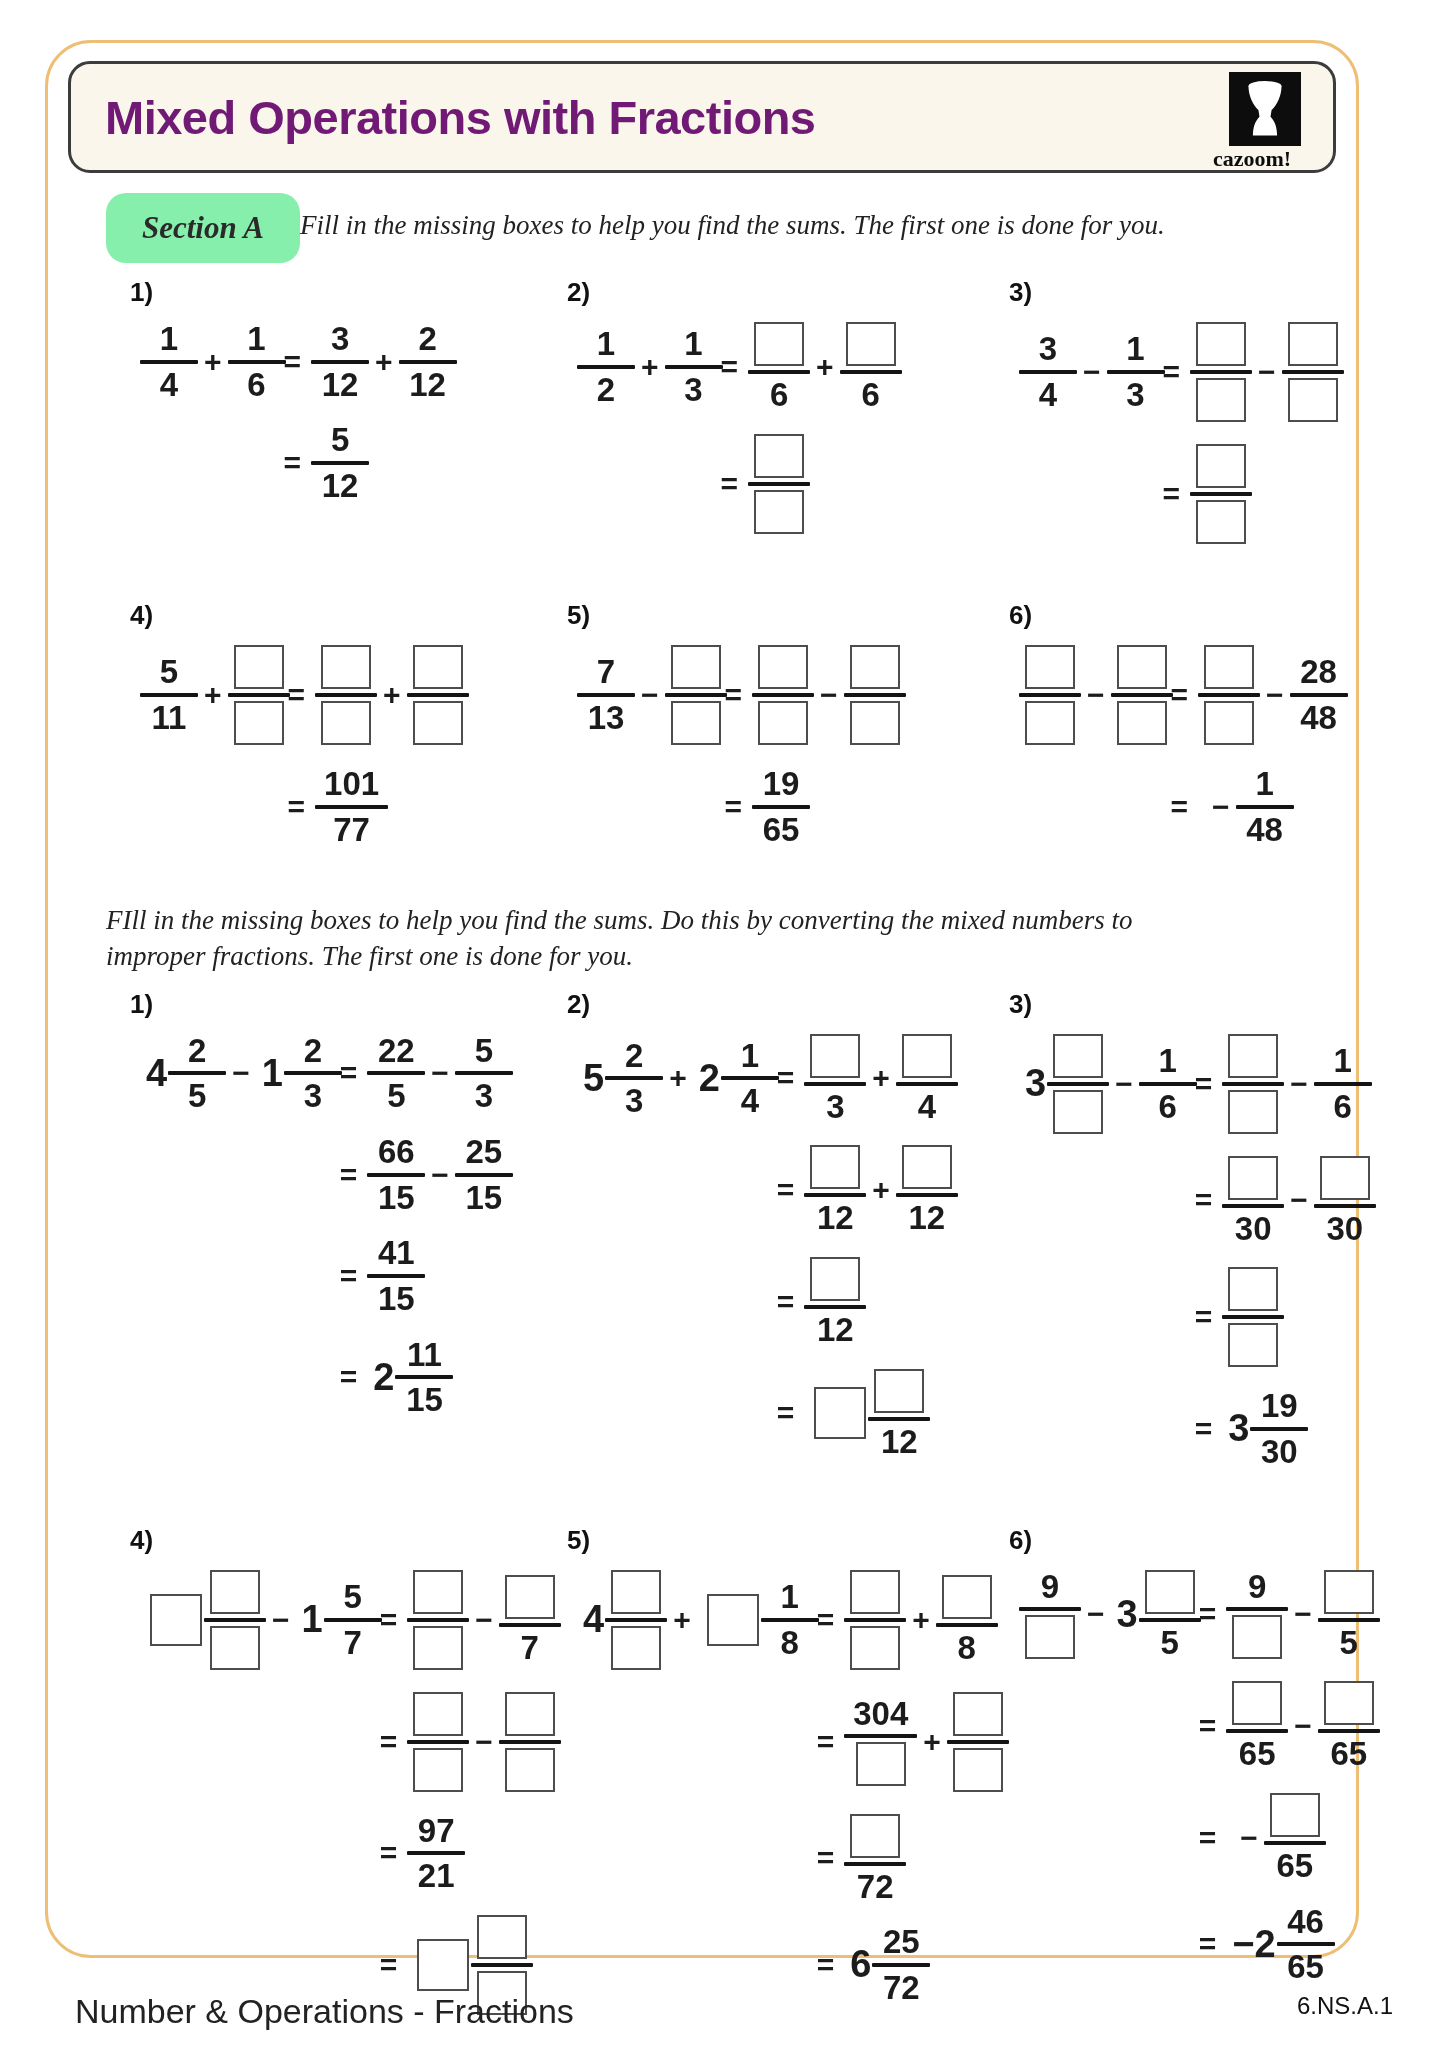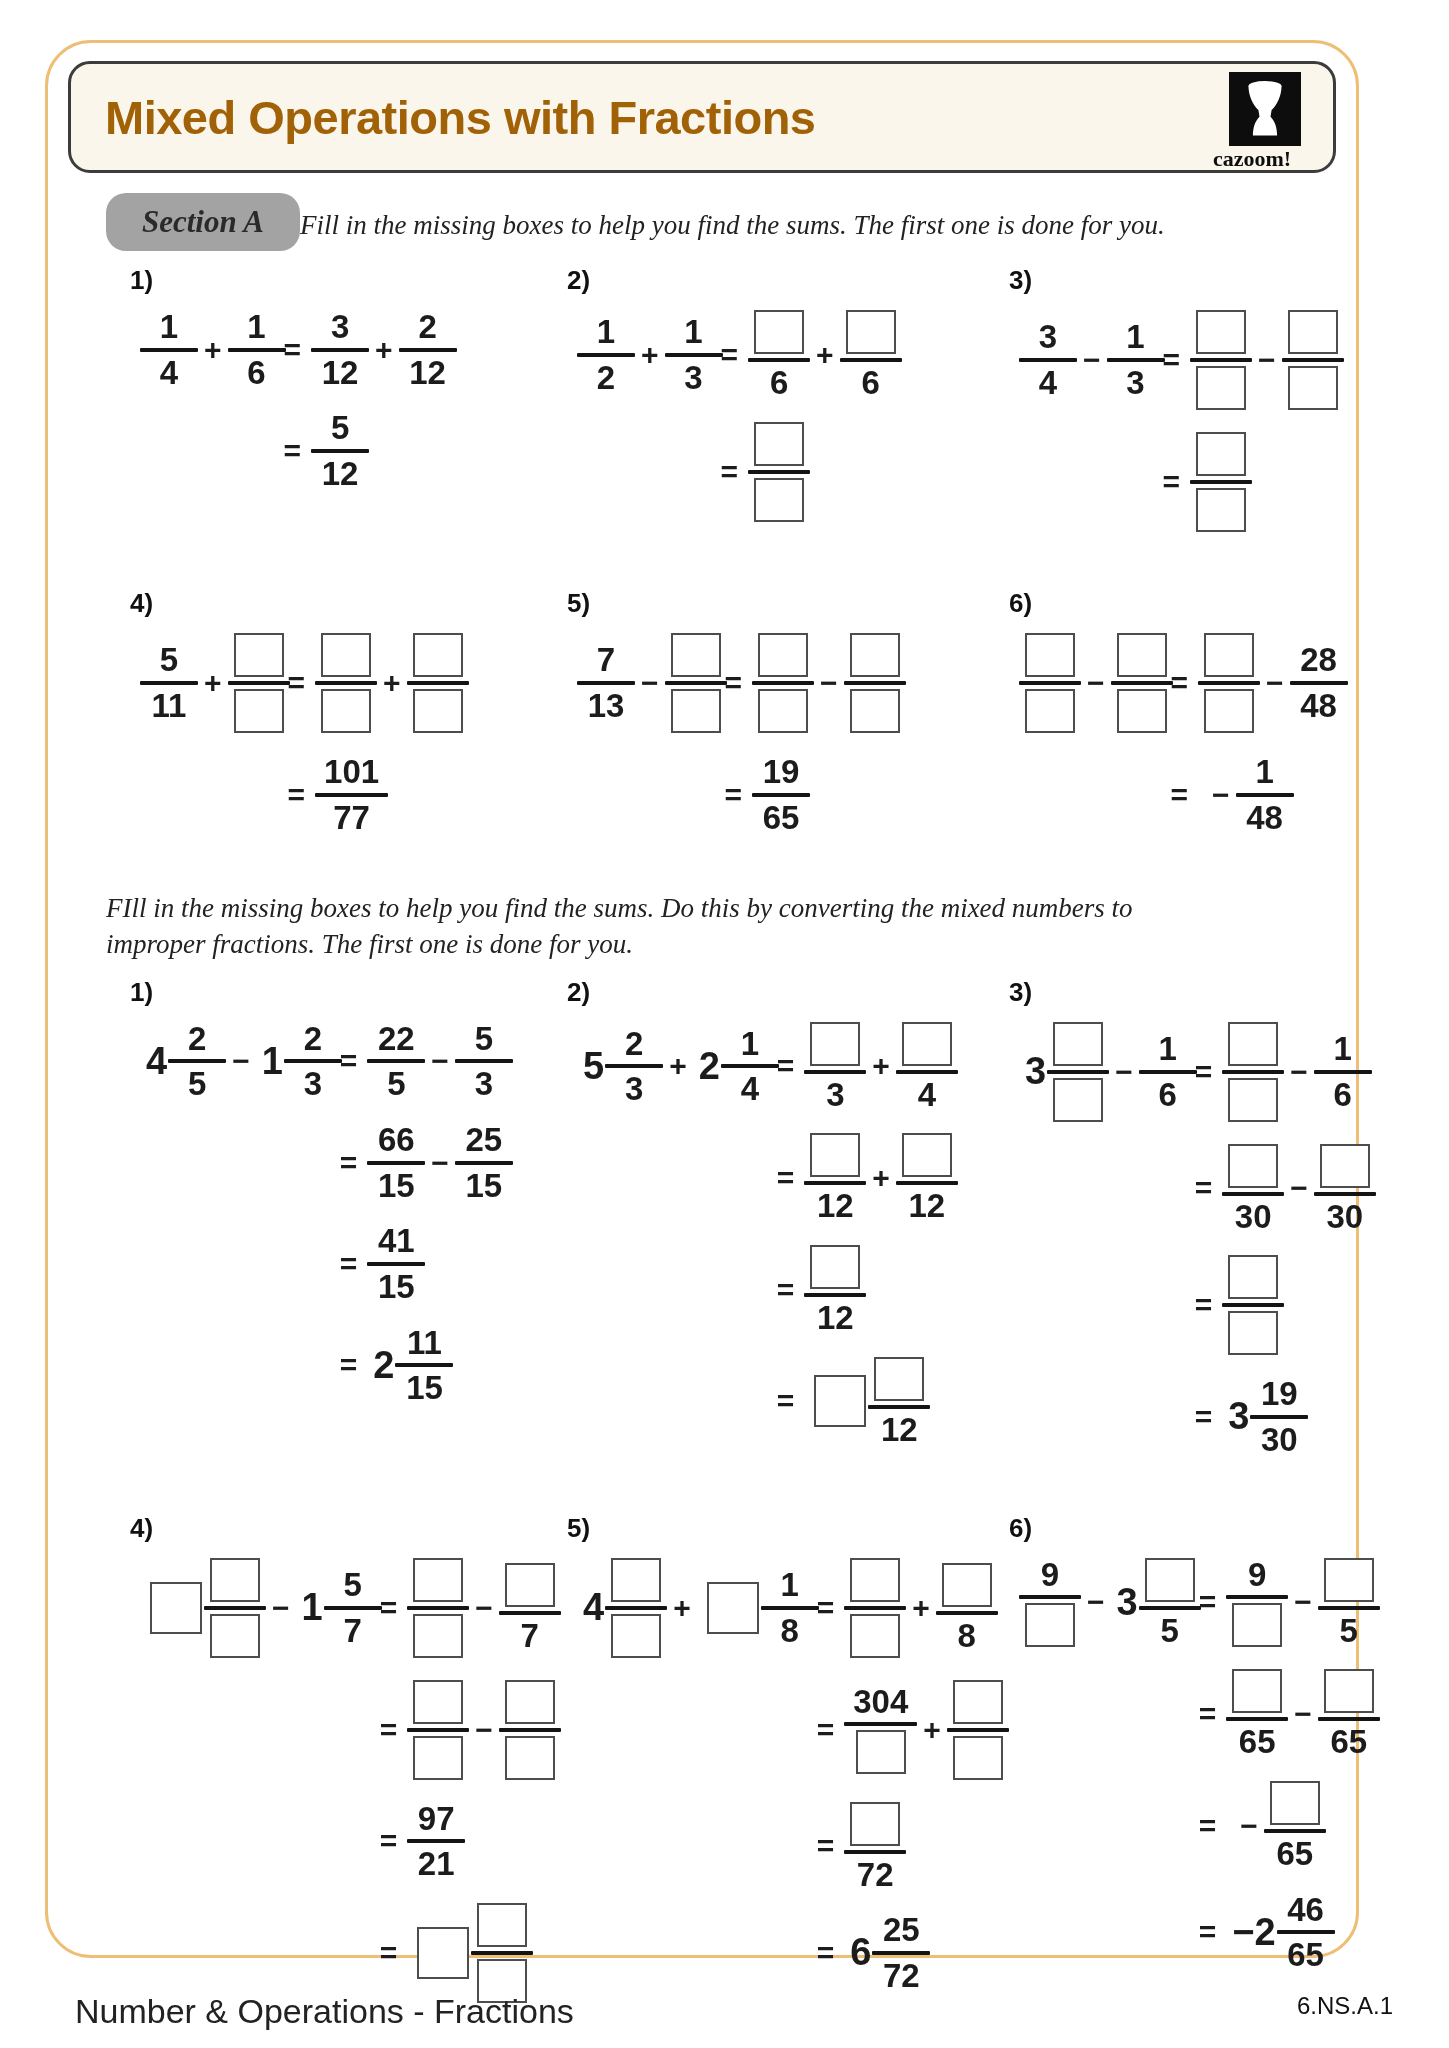--- a/index.html
+++ b/index.html
@@ -3,27 +3,27 @@
 <meta charset="utf-8">
 <style>
   html,body{margin:0;padding:0;background:#fff;}
   .page{position:relative;width:1449px;height:2048px;background:#ffffff;overflow:hidden;
         font-family:"Liberation Sans",sans-serif;color:#1d1d1d;}
   .frame{position:absolute;left:45px;top:40px;width:1314px;height:1918px;box-sizing:border-box;
          border:3px solid #edbe73;border-radius:46px;background:#fff;padding:18px 20px 0 20px;}
   
   .title-box{position:relative;height:112px;box-sizing:border-box;border:3px solid #3c3c3c;
              border-radius:22px;background:#faf6eb;display:flex;align-items:center;}
-  .title{font-size:47px;font-weight:bold;letter-spacing:-0.5px;margin-left:34px;color:#a16207;}
+  .title{font-size:47px;font-weight:bold;letter-spacing:-0.5px;margin-left:34px;color:#701a75;}
   .logo{position:absolute;right:16px;top:8px;width:104px;}
   .logo-sq{width:72px;height:74px;background:#0d0d0d;margin:0 auto;display:flex;align-items:center;justify-content:center;}
   .logo-txt{font-family:"Liberation Serif",serif;font-weight:bold;font-size:22px;color:#0d0d0d;margin-top:0px;}
   
   .sec-head{display:flex;align-items:flex-start;margin:20px 0 6px 38px;}
-  .sec-label{background:#a3a3a3;border-radius:20px;padding:11px 36px;white-space:nowrap;
+  .sec-label{background:#86efac;border-radius:20px;padding:17px 36px;white-space:nowrap;
              font-family:"Liberation Serif",serif;font-style:italic;font-weight:bold;font-size:31px;color:#2a2a2a;}
   .sec-instr{font-family:"Liberation Serif",serif;font-style:italic;font-size:27px;line-height:1.32;
              color:#222;padding-top:15px;max-width:1100px;white-space:pre-line;}
   
   .problems{display:grid;grid-template-columns:437px 442px auto;padding-left:76px;row-gap:34px;margin-top:14px;}
   .problem{}
   .pnum{font-size:26px;font-weight:bold;margin:0 0 14px -14px;color:#111;}
   .eqgrid{display:grid;grid-template-columns:max-content max-content;align-items:center;}
   .cell{display:flex;align-items:center;margin-bottom:22px;}
   .lhsC{justify-content:flex-start;padding-right:2px;}

